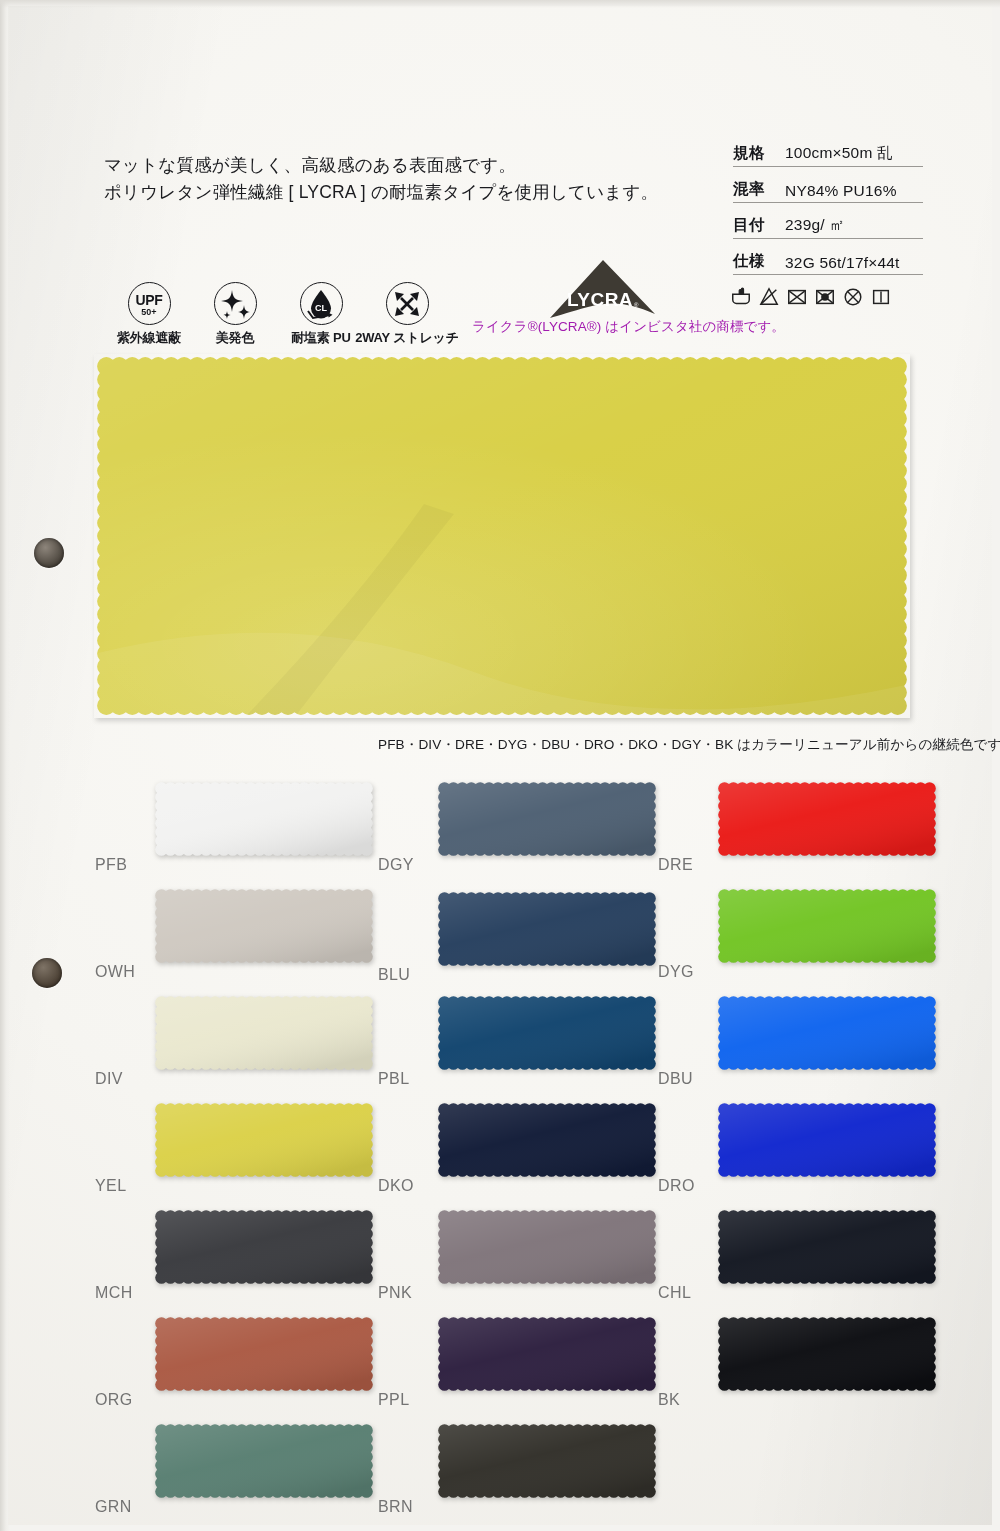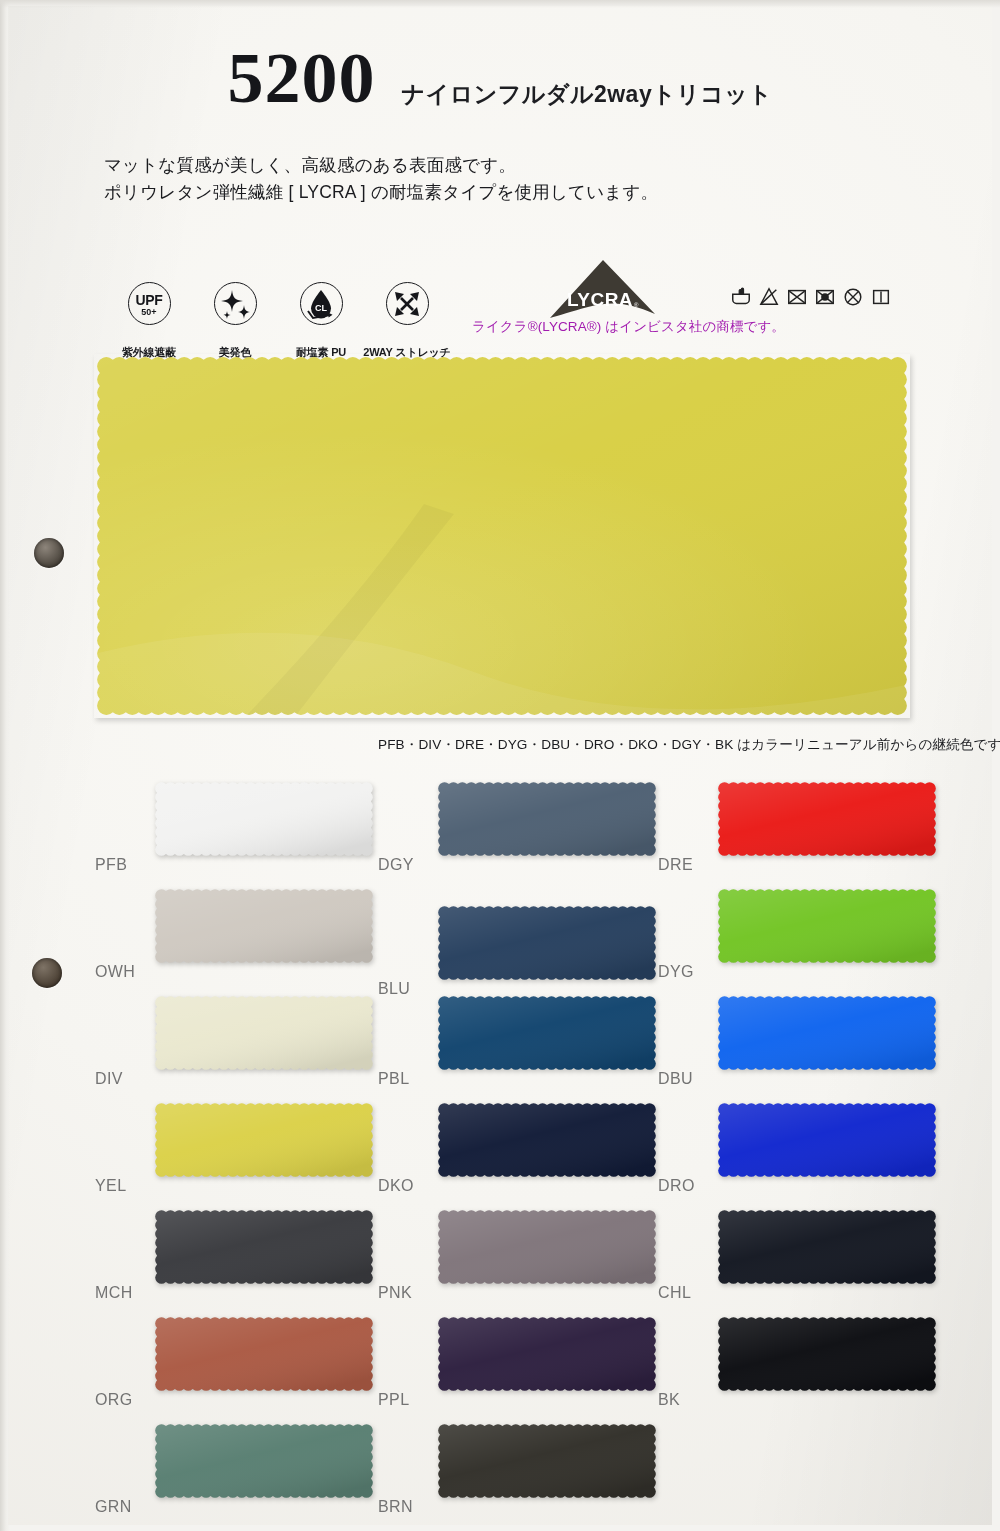--- a/index.html
+++ b/index.html
@@ -144,22 +144,22 @@
     position: relative;
     overflow: hidden;
   }
   .upf-main {
     font-size: 14px; font-weight: 700; color: #15161a;
     line-height: 13px; margin-top: 3px;
     letter-spacing: -0.3px;
   }
   .upf-sub { font-size: 9px; font-weight: 700; color: #15161a; line-height:10px;}
   .feat-label {
-    margin-top: 20px;
-    font-size: 11px;
+    margin-top: 4px;
+    font-size: 13px;
     font-weight: 600;
     color: #1a1b1f;
     white-space: nowrap;
     letter-spacing: -0.2px;
   }
 
   
   #lycra {
     position: absolute;
     left: 548px; top: 258px;
@@ -234,32 +234,44 @@
   }
 </style>
 </head>
 <body>
 
 <div id="page">
   <div id="paper"></div>
   <div class="edge-shadow-l"></div>
   <div class="edge-shadow-t"></div>
 
-  <div id="header">
-    <div id="title-row">
-      <span id="code">5200</span>
-      <span id="name">ナイロンフルダル2wayトリコット</span>
-    </div>
-  </div>
 
   <div id="desc">
     <div>マットな質感が美しく、高級感のある表面感です。</div>
     <div>ポリウレタン弾性繊維 [ LYCRA ] の耐塩素タイプを使用しています。</div>
   </div>
 
+  <div id="spec">
+    <div class="spec-row">
+      <span class="spec-key">規格</span>
+      <span class="spec-val">100cm×50m 乱</span>
+    </div>
+    <div class="spec-row">
+      <span class="spec-key">混率</span>
+      <span class="spec-val">NY84%  PU16%</span>
+    </div>
+    <div class="spec-row">
+      <span class="spec-key">目付</span>
+      <span class="spec-val">239g/ ㎡</span>
+    </div>
+    <div class="spec-row">
+      <span class="spec-key">仕様</span>
+      <span class="spec-val">32G 56t/17f×44t</span>
+    </div>
+  </div>
 
   <div id="care">
     <svg class="care" viewBox="0 0 24 24">
       <path d="M3 9 h18 v6 a4 4 0 0 1 -4 4 H7 a4 4 0 0 1 -4 -4 Z" fill="none" stroke="#222" stroke-width="1.6"></path>
       <path d="M10 9 v-4 a1.2 1.2 0 0 1 2.4 0 v4 M12.4 9 v-5.5 a1.2 1.2 0 0 1 2.4 0 V9" fill="#222" stroke="#222" stroke-width="1.2"></path>
     </svg>
     <svg class="care" viewBox="0 0 24 24">
       <path d="M12 3 L21 20 H3 Z" fill="none" stroke="#222" stroke-width="1.6"></path>
       <path d="M4 19 L20 4" stroke="#222" stroke-width="1.6"></path>
     </svg>
@@ -540,21 +552,21 @@
                   <stop offset="100%" stop-color="#000000" stop-opacity="0.10"></stop>
                 </linearGradient>
               </defs>
               <g clip-path="url(#clip_1_0)">
                 <rect x="0" y="0" width="222" height="78" fill="#4e6073"></rect>
                 <rect x="0" y="0" width="222" height="78" fill="url(#grad_1_0)"></rect>
               </g>
             </svg>
           </div>
         </div>
-        <div class="cell" style="top: 124px;">
+        <div class="cell" style="top: 110px;">
           <div class="label">BLU</div>
           <div class="chip" title="BLU">
             <svg width="222" height="78" viewBox="0 0 222 78" style="display:block;filter:drop-shadow(1.5px 2px 2.5px rgba(0,0,0,0.22));">
               <defs>
                 <clipPath id="clip_1_1">
                   <path d="M 4.05 4.05 Q 8.51 0.27 12.96 4.05 Q 17.42 0.27 21.87 4.05 Q 26.33 0.27 30.79 4.05 Q 35.24 0.27 39.70 4.05 Q 44.16 0.27 48.61 4.05 Q 53.07 0.27 57.52 4.05 Q 61.98 0.27 66.44 4.05 Q 70.89 0.27 75.35 4.05 Q 79.81 0.27 84.26 4.05 Q 88.72 0.27 93.17 4.05 Q 97.63 0.27 102.09 4.05 Q 106.54 0.27 111.00 4.05 Q 115.46 0.27 119.91 4.05 Q 124.37 0.27 128.82 4.05 Q 133.28 0.27 137.74 4.05 Q 142.19 0.27 146.65 4.05 Q 151.11 0.27 155.56 4.05 Q 160.02 0.27 164.47 4.05 Q 168.93 0.27 173.39 4.05 Q 177.84 0.27 182.30 4.05 Q 186.76 0.27 191.21 4.05 Q 195.67 0.27 200.12 4.05 Q 204.58 0.27 209.04 4.05 Q 213.49 0.27 217.95 4.05 Q 221.73 8.42 217.95 12.79 Q 221.73 17.16 217.95 21.53 Q 221.73 25.89 217.95 30.26 Q 221.73 34.63 217.95 39.00 Q 221.73 43.37 217.95 47.74 Q 221.73 52.11 217.95 56.48 Q 221.73 60.84 217.95 65.21 Q 221.73 69.58 217.95 73.95 Q 213.49 77.73 209.04 73.95 Q 204.58 77.73 200.13 73.95 Q 195.67 77.73 191.21 73.95 Q 186.76 77.73 182.30 73.95 Q 177.84 77.73 173.39 73.95 Q 168.93 77.73 164.47 73.95 Q 160.02 77.73 155.56 73.95 Q 151.11 77.73 146.65 73.95 Q 142.19 77.73 137.74 73.95 Q 133.28 77.73 128.82 73.95 Q 124.37 77.73 119.91 73.95 Q 115.46 77.73 111.00 73.95 Q 106.54 77.73 102.09 73.95 Q 97.63 77.73 93.17 73.95 Q 88.72 77.73 84.26 73.95 Q 79.81 77.73 75.35 73.95 Q 70.89 77.73 66.44 73.95 Q 61.98 77.73 57.53 73.95 Q 53.07 77.73 48.61 73.95 Q 44.16 77.73 39.70 73.95 Q 35.24 77.73 30.79 73.95 Q 26.33 77.73 21.88 73.95 Q 17.42 77.73 12.96 73.95 Q 8.51 77.73 4.05 73.95 Q 0.27 69.58 4.05 65.21 Q 0.27 60.84 4.05 56.48 Q 0.27 52.11 4.05 47.74 Q 0.27 43.37 4.05 39.00 Q 0.27 34.63 4.05 30.26 Q 0.27 25.89 4.05 21.52 Q 0.27 17.16 4.05 12.79 Q 0.27 8.42 4.05 4.05 Z"></path>
                 </clipPath>
                 <linearGradient id="grad_1_1" x1="0" y1="0" x2="0.7" y2="1">
                   <stop offset="0%" stop-color="#ffffff" stop-opacity="0.14"></stop>
                   <stop offset="50%" stop-color="#ffffff" stop-opacity="0.02"></stop>

